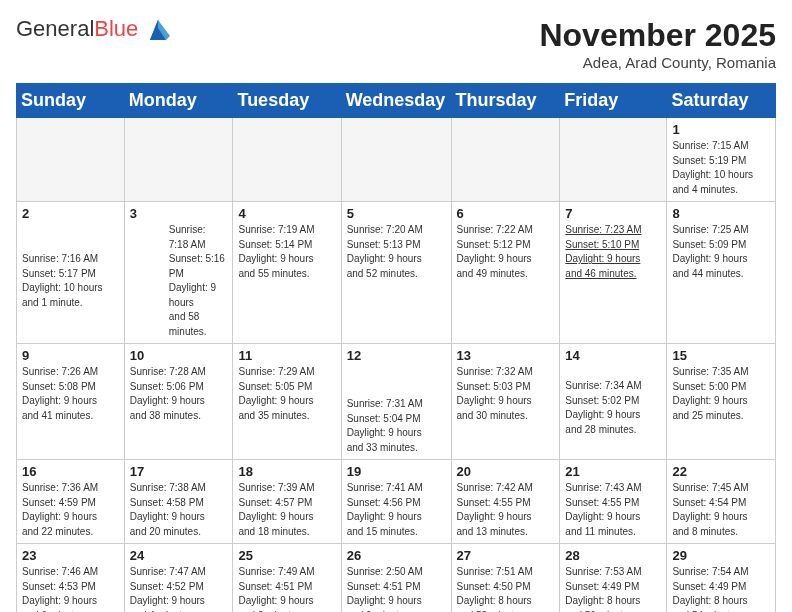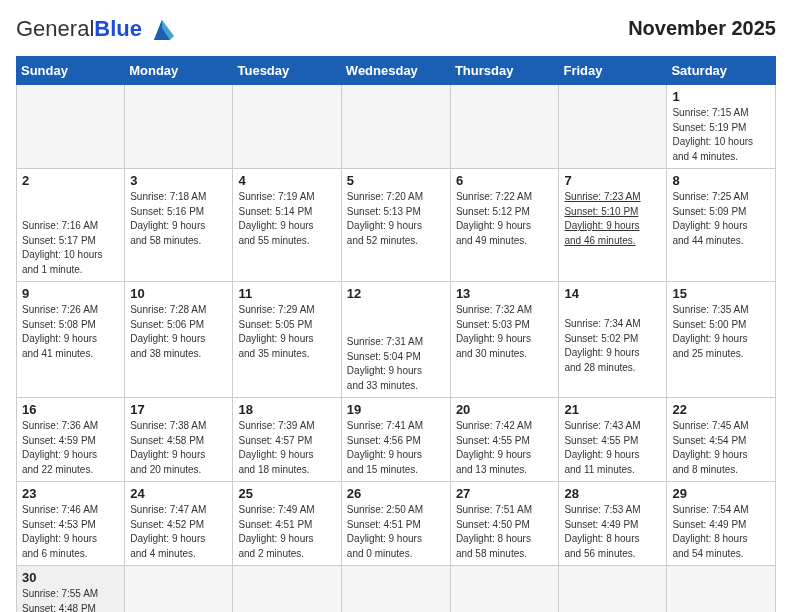--- a/index.html
+++ b/index.html
@@ -22,48 +22,48 @@
       align-items: flex-start;
     }
     .logo-text {
       display: flex;
       align-items: flex-start;
       font-size: 22px;
       font-weight: normal;
       color: #333;
     }
     .logo-general { font-weight: normal; color: #333; }
-    .logo-blue { font-weight: bold; color: #1d4ed8; }
+    .logo-blue { font-weight: normal; color: #ef4444; }
     .logo-icon {
       width: 32px;
       height: 28px;
       margin-left: 4px;
     }
     .title-area {
       text-align: right;
     }
     .month-title {
-      font-size: 20px;
+      font-size: 32px;
       font-weight: bold;
       color: #222;
       line-height: 1.2;
     }
     .subtitle {
       font-size: 15px;
       color: #444;
     }
     .calendar {
       width: 100%;
       border-collapse: collapse;
       border: 1px solid #bbb;
     }
     .calendar th {
       background: #1a5fb4;
       color: #fff;
-      font-size: 13px;
+      font-size: 18px;
       font-weight: bold;
       padding: 6px 4px;
       text-align: left;
       border: 1px solid #1a5fb4;
     }
     .calendar td {
       vertical-align: top;
       border: 1px solid #ccc;
       padding: 4px 5px;
       width: 110px;
@@ -105,20 +105,21 @@
       <span class="logo-blue">Blue</span>
       <svg class="logo-icon" viewBox="0 0 32 28">
         <polygon points="8,24 16,4 24,24" fill="#1a5fb4"></polygon>
         <polygon points="16,4 28,20 24,24 16,12" fill="#4a9fd4"></polygon>
         <polygon points="16,4 8,24 12,24 16,12" fill="#1a5fb4"></polygon>
       </svg>
     </div>
   </div>
   <div class="title-area">
     <div class="month-title">November 2025</div>
+    <div class="subtitle">Adea, Arad County, Romania</div>
   </div>
 </div>
 
 <table class="calendar">
   <thead>
     <tr>
     <th>Sunday</th>
         <th>Monday</th>
         <th>Tuesday</th>
         <th>Wednesday</th>
@@ -146,21 +147,21 @@
       <tr class="week-row">
         <td>
           <span class="day-number">2</span>
           <div class="day-info" style="white-space: pre-line; margin-top: 31px;">Sunrise: 7:16 AM
 Sunset: 5:17 PM
 Daylight: 10 hours
 and 1 minute.</div>
         </td>
         <td>
           <span class="day-number">3</span>
-          <div class="day-info" style="white-space: pre-line;">Sunrise: 7:18 AM
+          <div class="day-info" style="white-space: pre-line; margin-left: 39px;">Sunrise: 7:18 AM
 Sunset: 5:16 PM
 Daylight: 9 hours
 and 58 minutes.</div>
         </td>
         <td>
           <span class="day-number">4</span>
           <div class="day-info" style="white-space: pre-line;">Sunrise: 7:19 AM
 Sunset: 5:14 PM
 Daylight: 9 hours
 and 55 minutes.</div>

